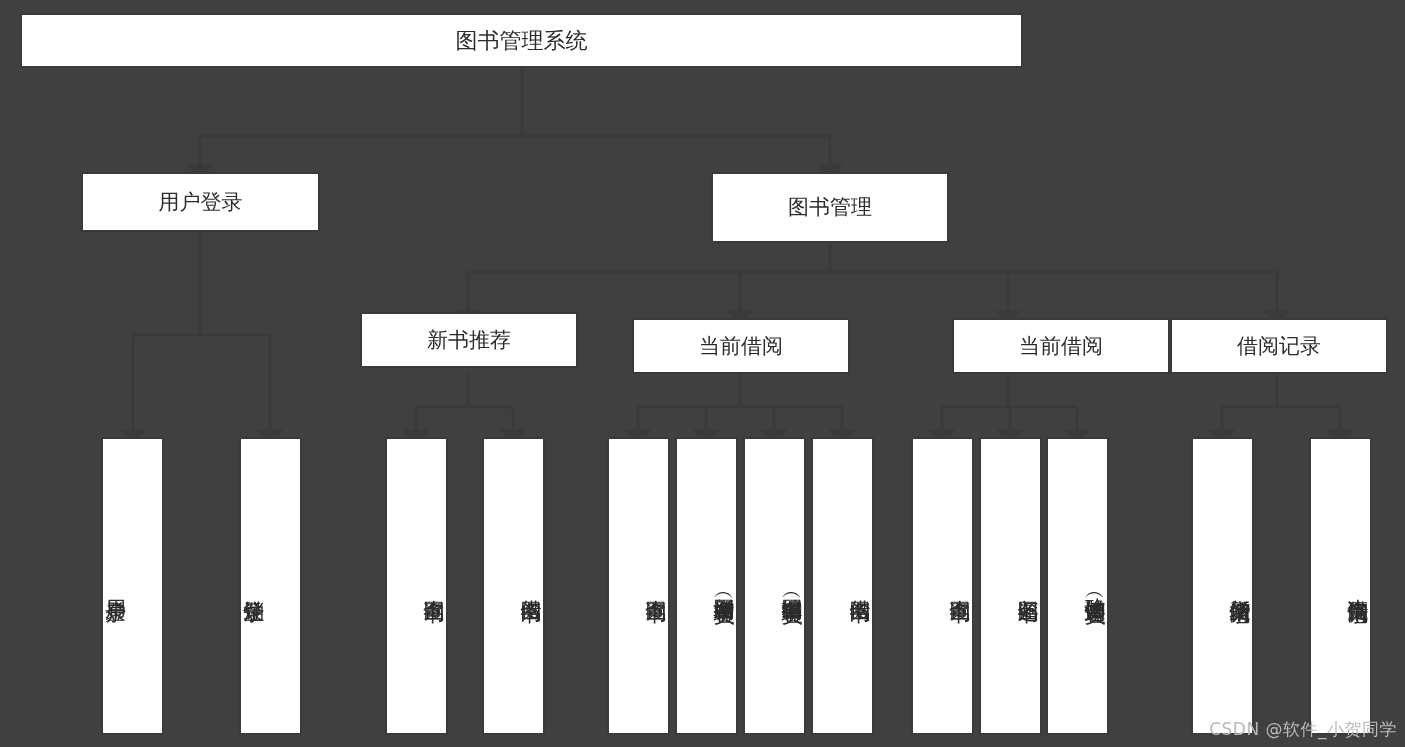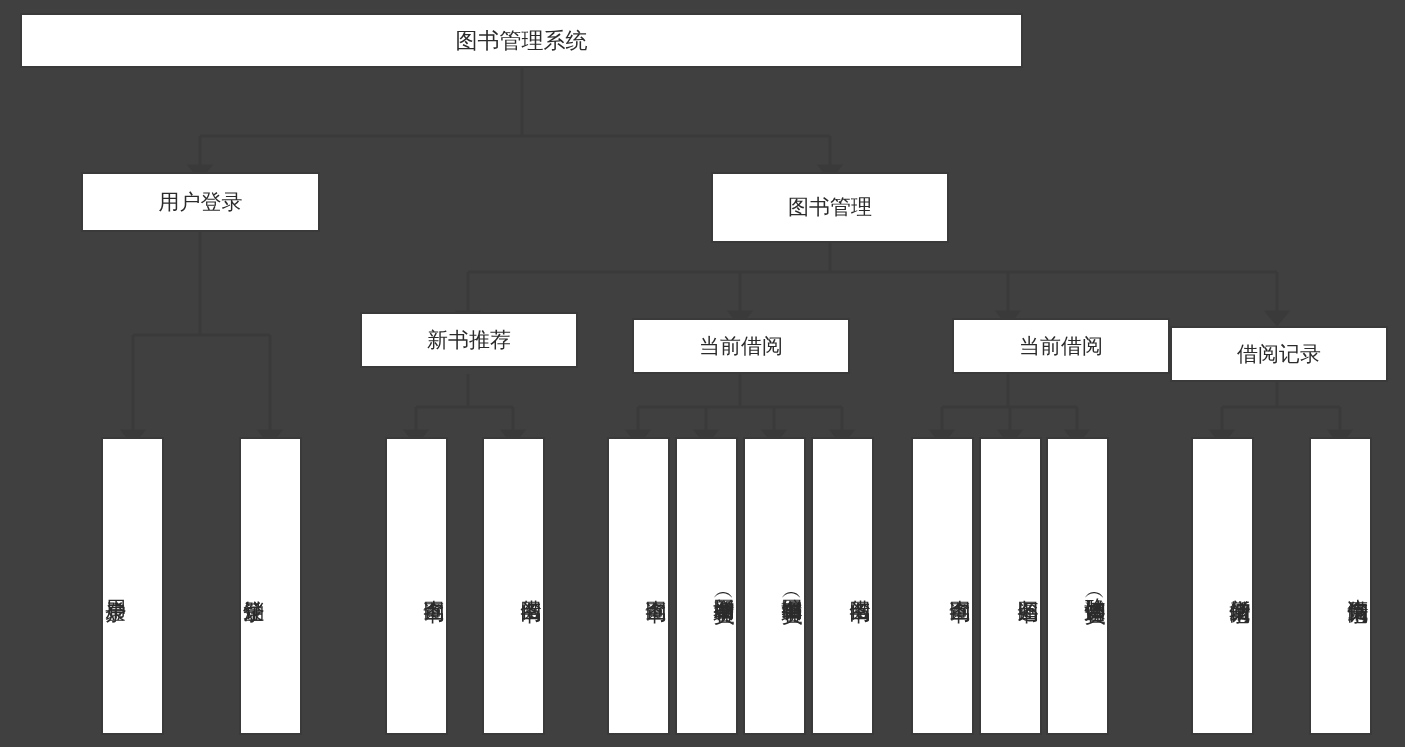--- a/index.html
+++ b/index.html
@@ -138,21 +138,21 @@
 
   <div class="node h" style="left:360px; top:312px; width:218px; height:56px;">
     <span class="lbl">新书推荐</span>
   </div>
   <div class="node h" style="left:632px; top:318px; width:218px; height:56px;">
     <span class="lbl">当前借阅</span>
   </div>
   <div class="node h" style="left:952px; top:318px; width:218px; height:56px;">
     <span class="lbl">当前借阅</span>
   </div>
-  <div class="node h" style="left:1170px; top:318px; width:218px; height:56px;margin-top:8px;">
+  <div class="node h" style="left:1170px; top:318px; width:218px; height:56px;">
     <span class="lbl">借阅记录</span>
   </div>
 
   <div class="node v bottomed" style="left:101px; top:437px; width:63px; height:298px;">
     <span class="lbl">用户登录</span>
   </div>
   <div class="node v bottomed" style="left:239px; top:437px; width:63px; height:298px;">
     <span class="lbl">注销登录</span>
   </div>
 
@@ -186,14 +186,15 @@
     <span class="lbl">确认归还（管理员）</span>
   </div>
 
   <div class="node v" style="left:1191px; top:437px; width:63px; height:298px;">
     <span class="lbl">新增借阅记录</span>
   </div>
   <div class="node v" style="left:1309px; top:437px; width:63px; height:298px;">
     <span class="lbl">查询借阅记录</span>
   </div>
 
+  <div class="watermark">CSDN @软件_小贺同学</div>
 
 </div>
 
 </body></html>

